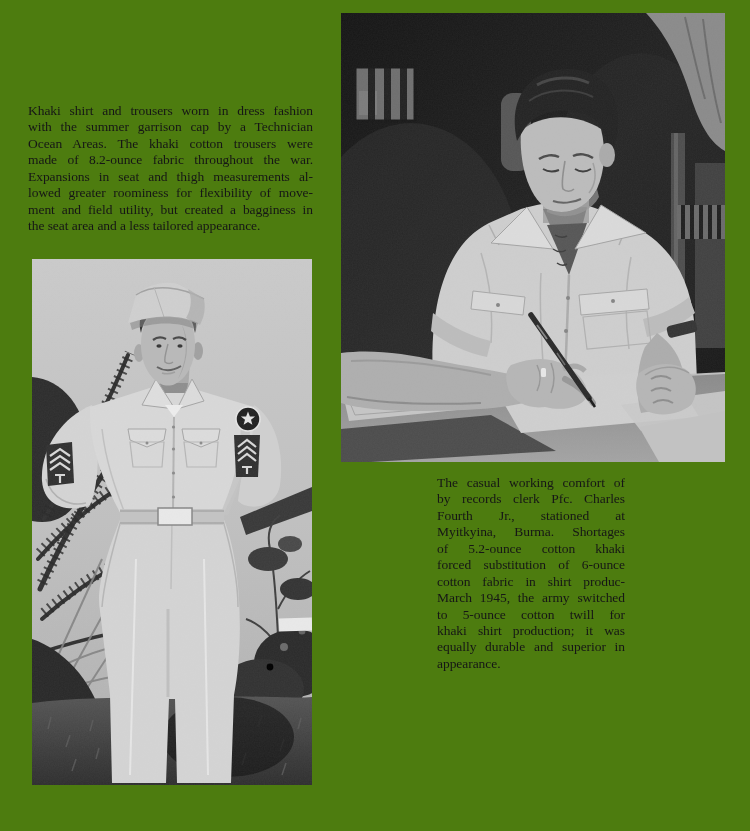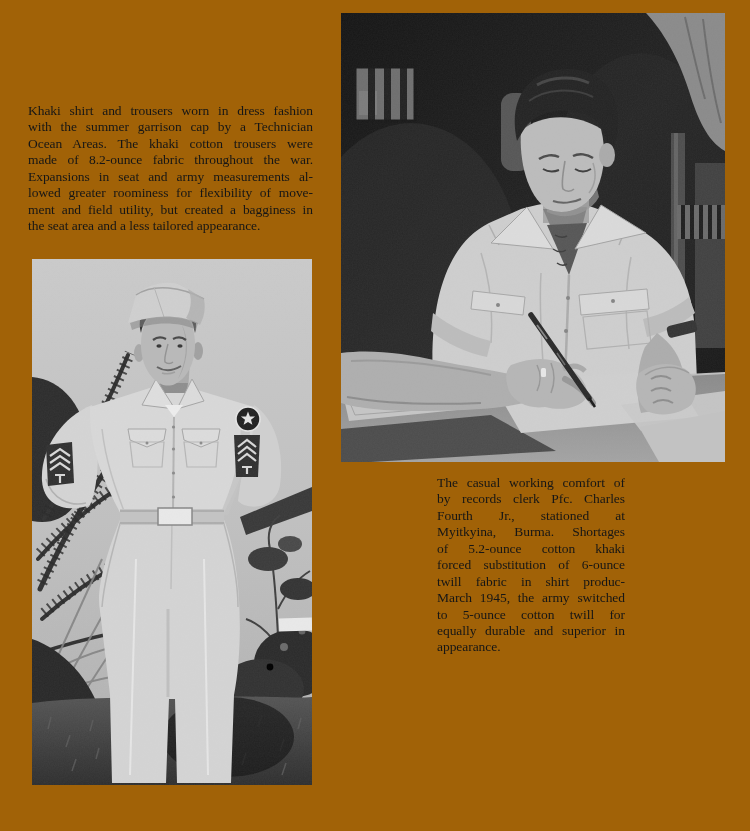--- a/index.html
+++ b/index.html
@@ -1,18 +1,18 @@
 <!DOCTYPE html>
 <html><head>
 <meta charset="utf-8">
 <style>
   * { margin:0; padding:0; box-sizing:border-box; }
   html,body { background:#ffffff; }
   .page {
-    position:relative; width:750px; height:831px; background:#a16207;
+    position:relative; width:750px; height:831px; background:#4d7c0f;
     overflow:hidden; font-family:"Liberation Serif", serif; color:#161616;
   }
   .caption { position:absolute; font-size:13.5px; line-height:16.45px; letter-spacing:-0.05px; }
   .caption .cap-line { text-align:justify; text-align-last:justify; text-justify:inter-word; height:16.45px; overflow:hidden; }
   .caption .cap-line.last { text-align-last:left; }
   .caption-left  { left:28px;  top:103px; width:285px; }
   .caption-right { left:437px; top:475px; width:188px; }
   .photo { position:absolute; overflow:hidden; background:#b9b9b7; }
   .photo svg { display:block; width:100%; height:100%; filter:grayscale(100%) contrast(1.02); }
   .photo-left  { left:32px;  top:259px; width:280px; height:526px; }
@@ -21,21 +21,21 @@
 </head>
 <body>
 
 <div class="page">
 
   <div class="caption caption-left">
       <div class="cap-line">Khaki shirt and trousers worn in dress fashion</div>
       <div class="cap-line">with the summer garrison cap by a Technician</div>
       <div class="cap-line">Ocean Areas. The khaki cotton trousers were</div>
       <div class="cap-line">made of 8.2-ounce fabric throughout the war.</div>
-      <div class="cap-line">Expansions in seat and army measurements al-</div>
+      <div class="cap-line">Expansions in seat and thigh measurements al-</div>
       <div class="cap-line">lowed greater roominess for flexibility of move-</div>
       <div class="cap-line">ment and field utility, but created a bagginess in</div>
       <div class="cap-line last">the seat area and a less tailored appearance.</div>
     </div>
 
   <figure class="photo photo-left" role="img" aria-label="Black-and-white photograph of a Technician Fourth Grade standing outdoors in khaki shirt and trousers with summer garrison cap, hands behind his back, palm fronds and shrubs behind him">
     <svg viewBox="0 0 280 526" preserveAspectRatio="none">
       <defs>
         <linearGradient id="skyL" x1="0" y1="0" x2="0" y2="1">
           <stop offset="0" stop-color="#c9c9c7"></stop>
@@ -317,20 +317,21 @@
     </svg>
   </figure>
 
   <div class="caption caption-right">
       <div class="cap-line">The casual working comfort of</div>
       <div class="cap-line">by records clerk Pfc. Charles</div>
       <div class="cap-line">Fourth Jr., stationed at</div>
       <div class="cap-line">Myitkyina, Burma. Shortages</div>
       <div class="cap-line">of 5.2-ounce cotton khaki</div>
       <div class="cap-line">forced substitution of 6-ounce</div>
-      <div class="cap-line">twill fabric in shirt produc-</div>
+      <div class="cap-line">cotton fabric in shirt produc-</div>
       <div class="cap-line">March 1945, the army switched</div>
       <div class="cap-line">to 5-ounce cotton twill for</div>
+      <div class="cap-line">khaki shirt production; it was</div>
       <div class="cap-line">equally durable and superior in</div>
       <div class="cap-line last">appearance.</div>
     </div>
 
 </div>
 
 </body></html>

